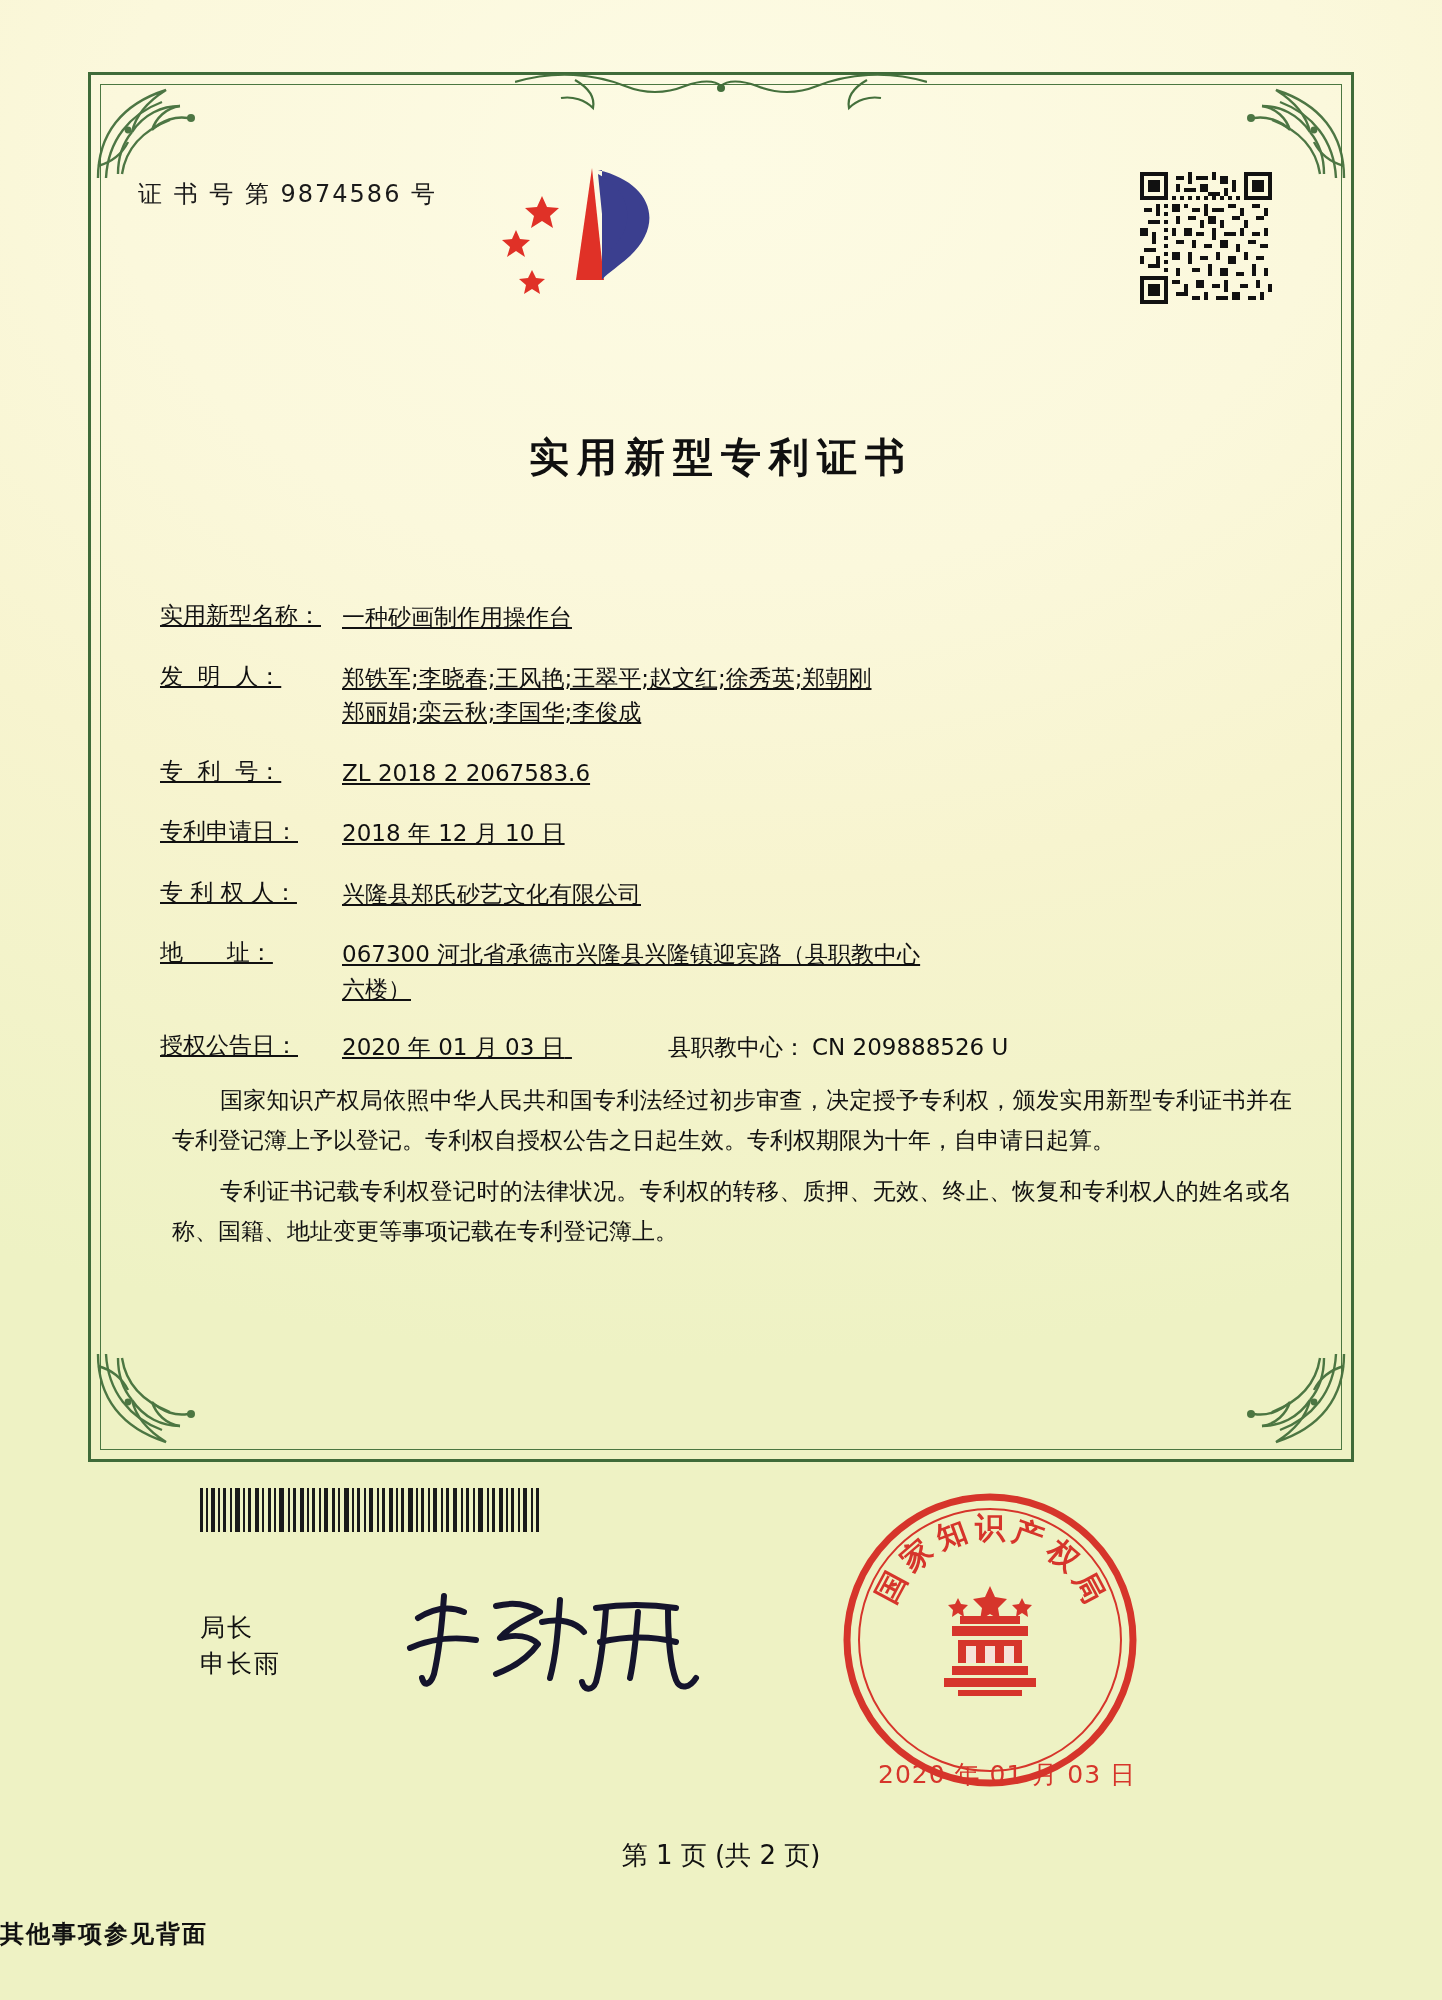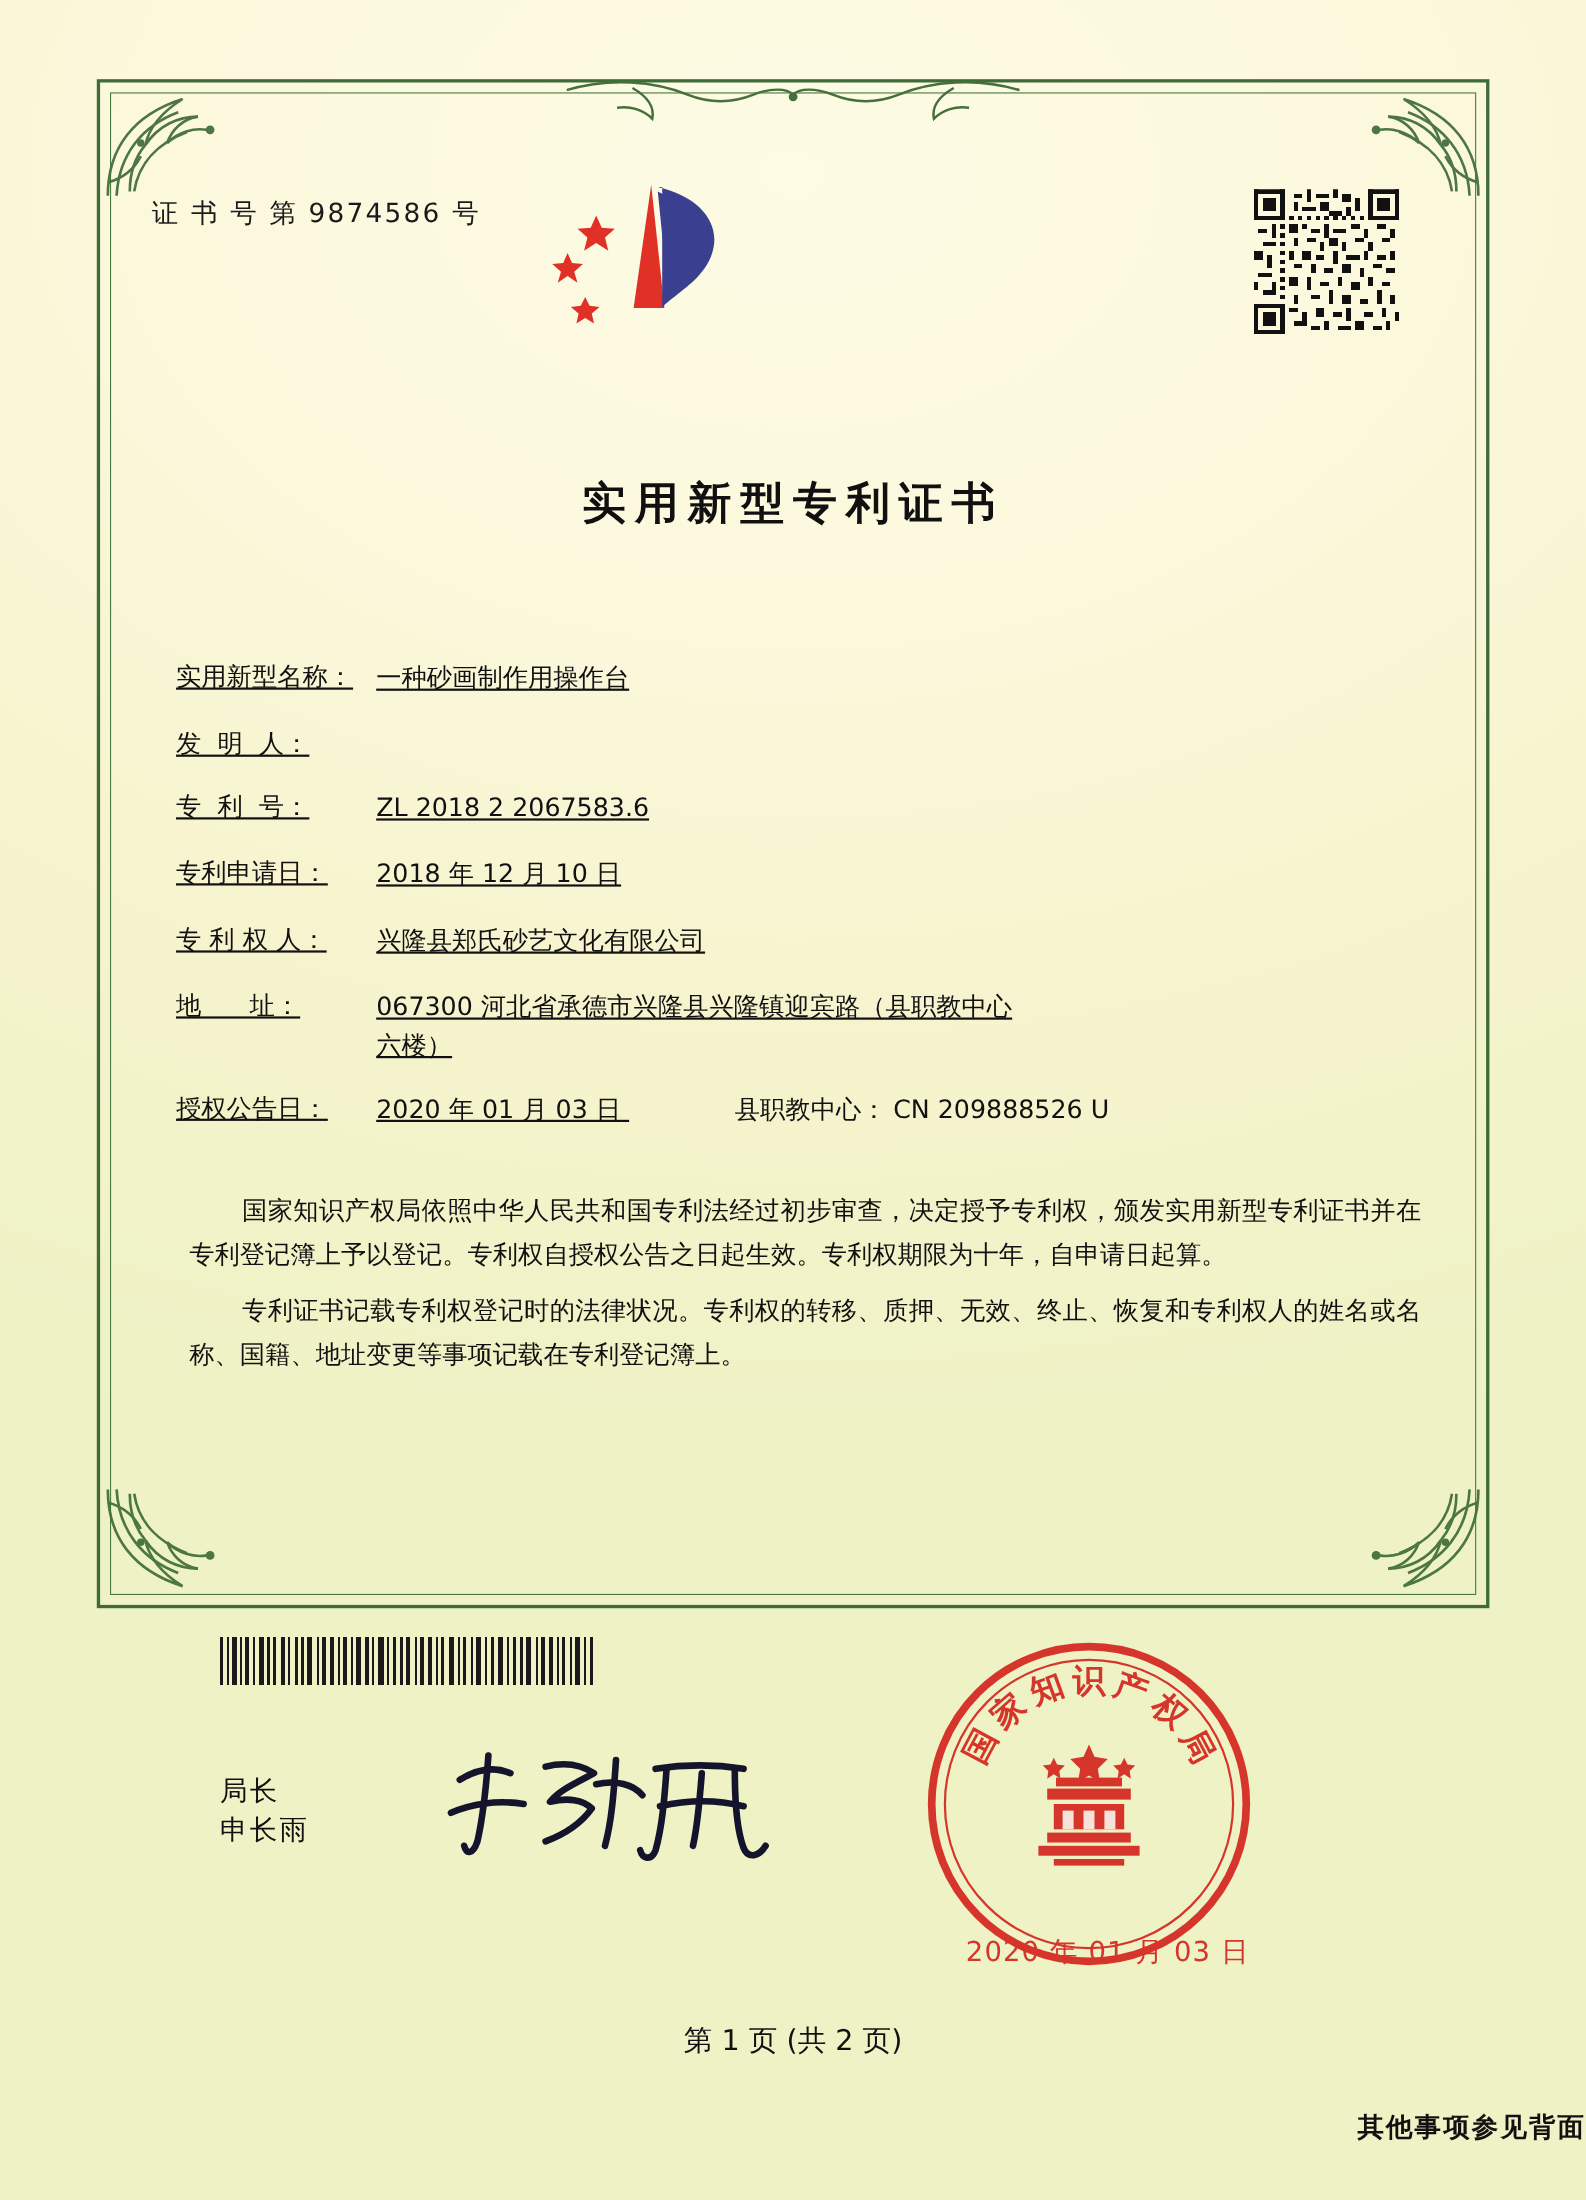--- a/index.html
+++ b/index.html
@@ -201,21 +201,21 @@
     top: 1838px;
     text-align: center;
     font-family: "DejaVu Sans", sans-serif;
     font-size: 26px;
     color: #111;
   }
   .footer-note {
     position: absolute;
     left: 0; right: 0;
     top: 1918px;
-    text-align: right;
+    text-align: left;
     font-family: Liberation Sans, sans-serif;
     font-weight: bold;
     font-size: 24px;
     letter-spacing: 2px;
     color: #111;
   }
 </style>
 </head>
 <body>
 
@@ -429,20 +429,24 @@
 
   <div class="fields">
 
     <div class="frow">
       <div class="flabel">实用新型名称：</div>
       <div class="fvalue">一种砂画制作用操作台</div>
     </div>
 
     <div class="frow">
       <div class="flabel">发  明  人：</div>
+      <div class="fvalue">
+        <span>郑铁军;李晓春;王风艳;王翠平;赵文红;徐秀英;郑朝刚</span>
+        <span class="line2">郑丽娟;栾云秋;李国华;李俊成</span>
+      </div>
     </div>
 
     <div class="frow">
       <div class="flabel">专  利  号：</div>
       <div class="fvalue">ZL 2018 2 2067583.6</div>
     </div>
 
     <div class="frow">
       <div class="flabel">专利申请日：</div>
       <div class="fvalue">2018 年 12 月 10 日</div>

